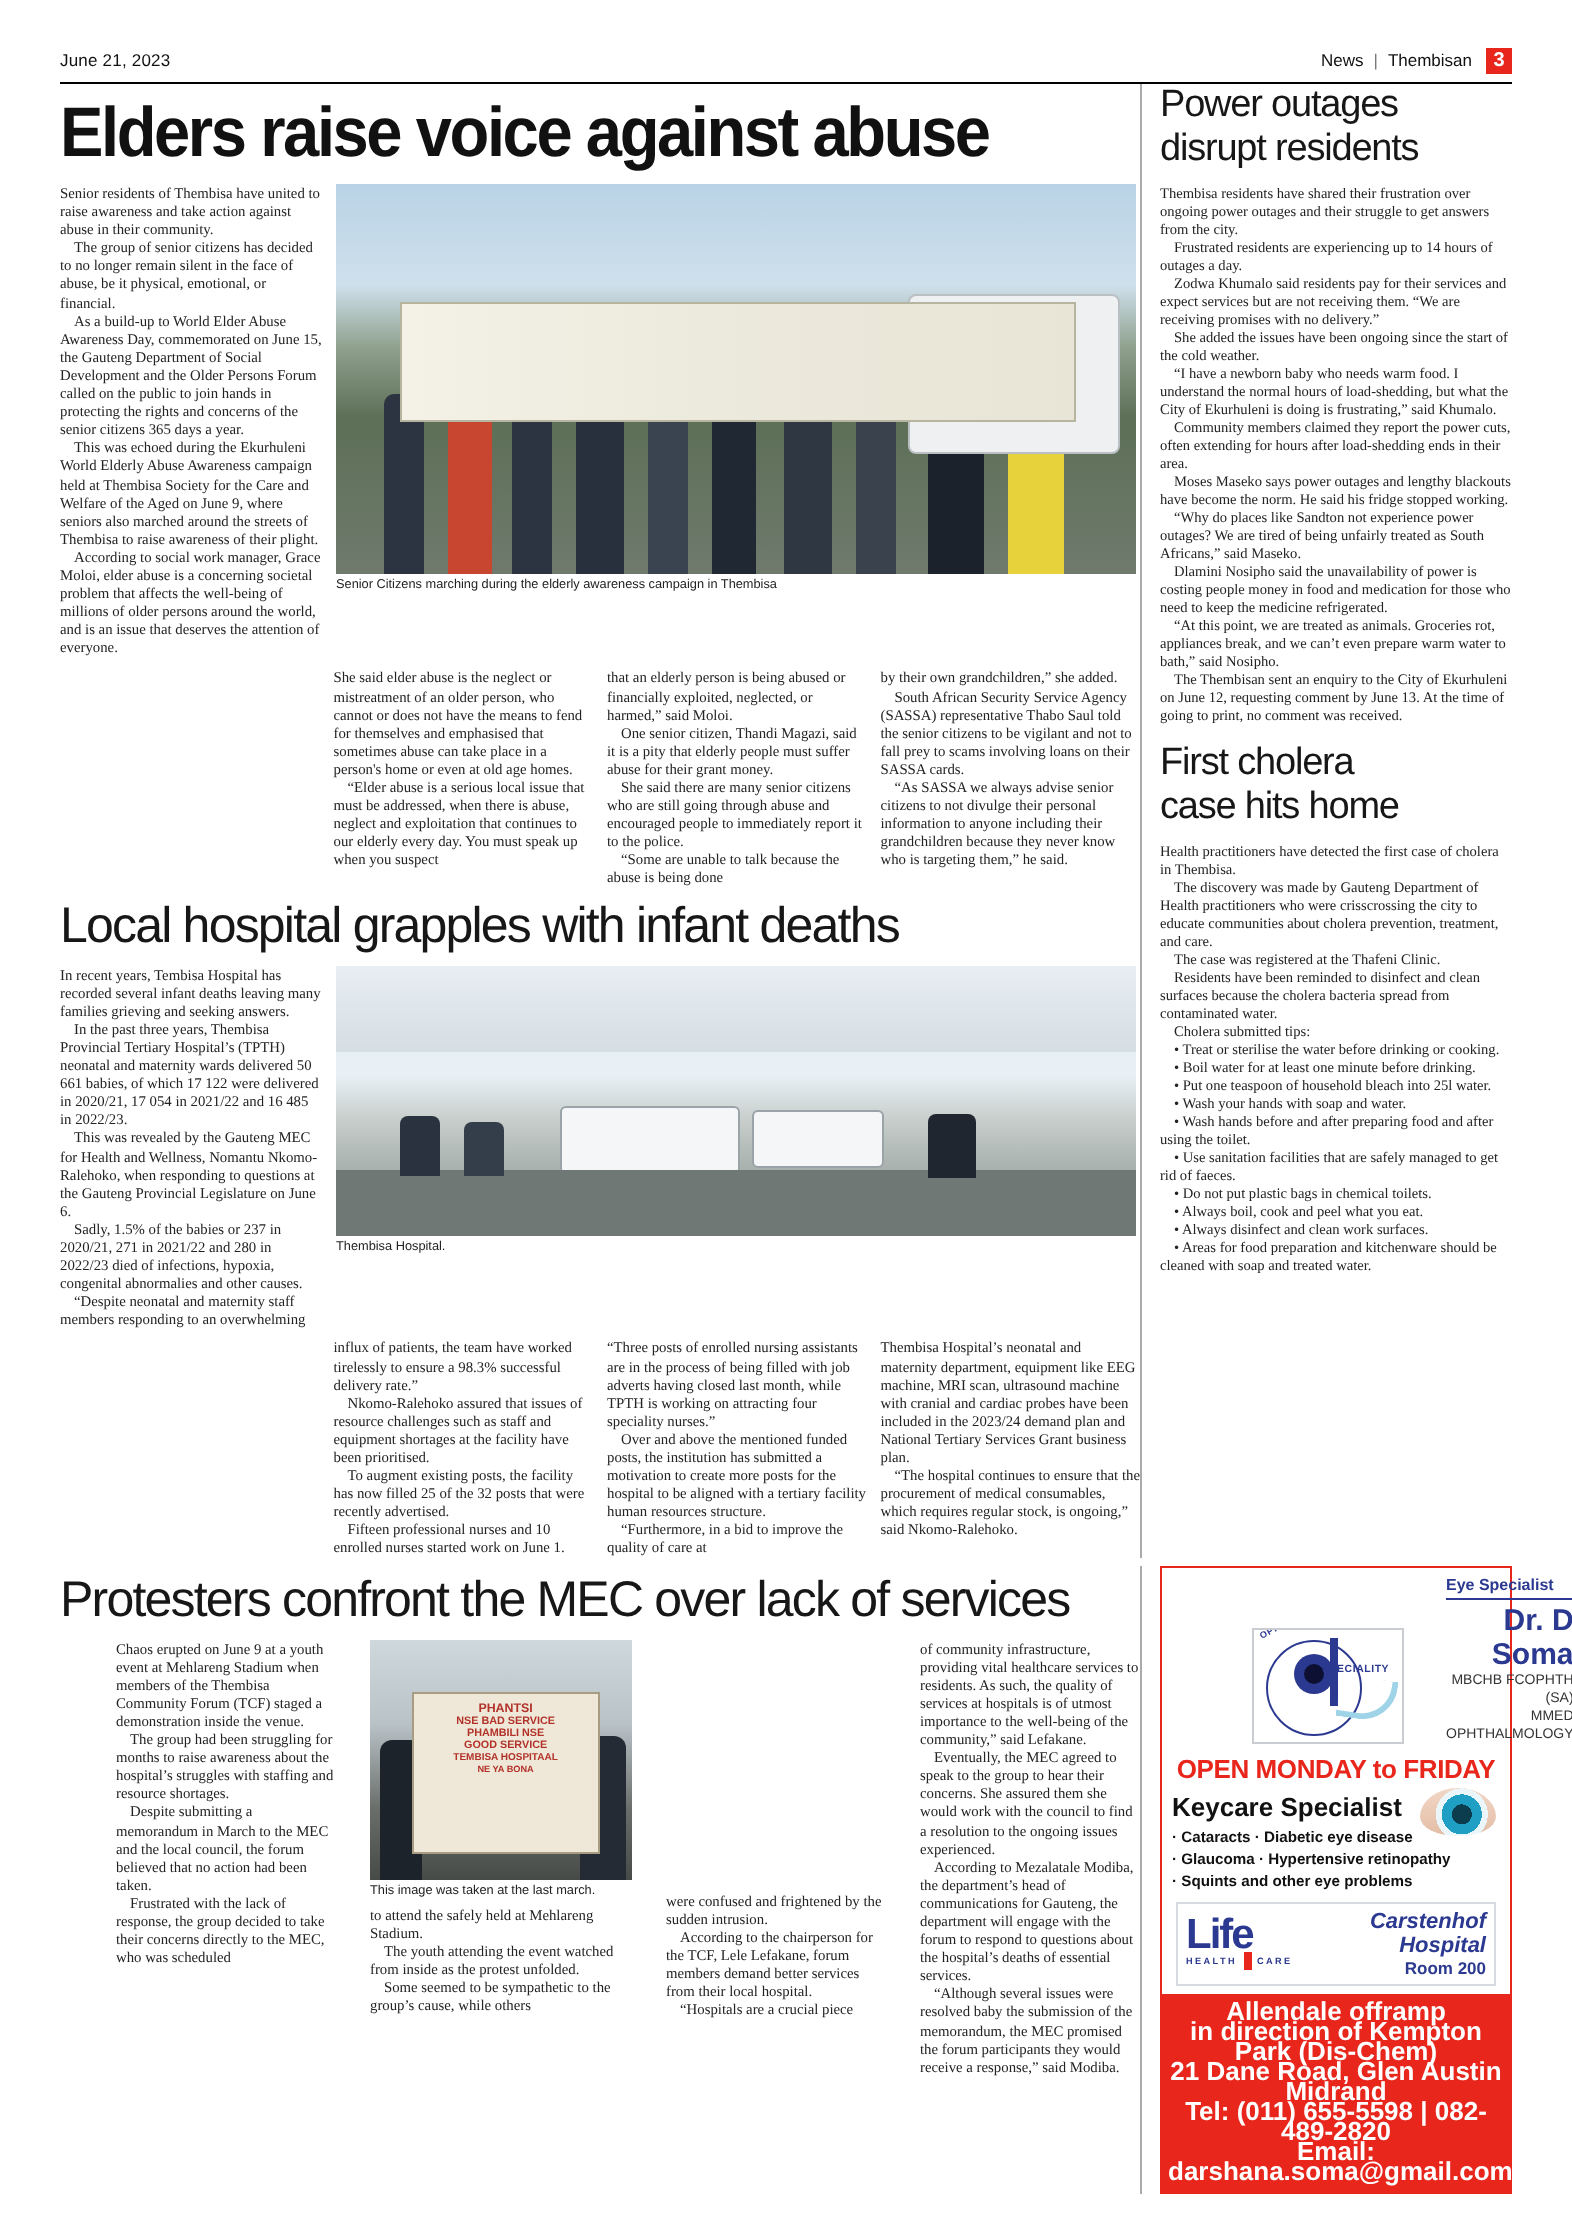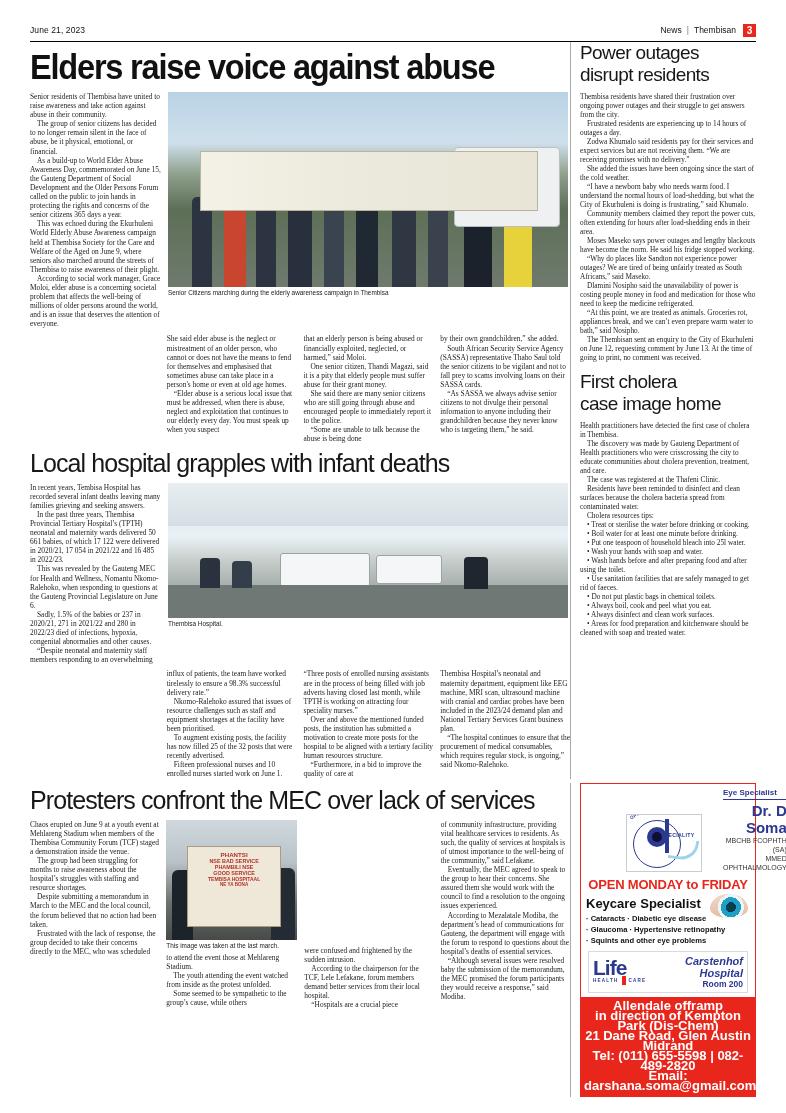--- a/index.html
+++ b/index.html
@@ -73,21 +73,21 @@
   .placard{position:absolute;background:#efe8d8;border:1px solid #a89c82;}
   .placard span{display:block;font-family:"Liberation Sans",sans-serif;color:#b2322a;
     font-weight:bold;text-align:center;}
 
   
   .a2-top{display:flex;gap:7px;}
   .a2-col1{width:131px;}
   .a2-photo{width:400px;}
   .a2-bottom{display:flex;gap:7px;margin-top:5px;}
   .a2-bottom .col{width:131px;}
-  .a3-wrap{display:flex;gap:7px;}
+  .a3-wrap{display:flex;gap:17px;margin-left:28px;}
   .a3-col{width:131px;}
   .a3-photo{width:131px;}
   .a3-mid{width:131px;}
 
   
   .bottom-zone{display:flex;}
   .bottom-left{width:540px;}
   .bottom-right{width:186px;padding-left:9px;border-left:1px solid #aaa;box-sizing:border-box;}
 
   
@@ -268,28 +268,28 @@
           <p class="body">“Why do places like Sandton not experience power outages? We are tired of being unfairly treated as South Africans,” said Maseko.</p>
           <p class="body">Dlamini Nosipho said the unavailability of power is costing people money in food and medication for those who need to keep the medicine refrigerated.</p>
           <p class="body">“At this point, we are treated as animals. Groceries rot, appliances break, and we can’t even prepare warm water to bath,” said Nosipho.</p>
           <p class="body">The Thembisan sent an enquiry to the City of Ekurhuleni on June 12, requesting comment by June 13. At the time of going to print, no comment was received.</p>
         </div>
       </div>
 
       <div style="margin-top:9px;">
         <h3 class="hl-rail">
           <span>First cholera</span><br>
-          <span>case image home</span>
+          <span>case hits home</span>
         </h3>
         <div class="tight">
           <p class="body">Health practitioners have detected the first case of cholera in Thembisa.</p>
           <p class="body">The discovery was made by Gauteng Department of Health practitioners who were crisscrossing the city to educate communities about cholera prevention, treatment, and care.</p>
           <p class="body">The case was registered at the Thafeni Clinic.</p>
           <p class="body">Residents have been reminded to disinfect and clean surfaces because the cholera bacteria spread from contaminated water.</p>
-          <p class="body">Cholera resources tips:</p>
+          <p class="body">Cholera submitted tips:</p>
           <p class="body">• Treat or sterilise the water before drinking or cooking.</p>
           <p class="body">• Boil water for at least one minute before drinking.</p>
           <p class="body">• Put one teaspoon of household bleach into 25l water.</p>
           <p class="body">• Wash your hands with soap and water.</p>
           <p class="body">• Wash hands before and after preparing food and after using the toilet.</p>
           <p class="body">• Use sanitation facilities that are safely managed to get rid of faeces.</p>
           <p class="body">• Do not put plastic bags in chemical toilets.</p>
           <p class="body">• Always boil, cook and peel what you eat.</p>
           <p class="body">• Always disinfect and clean work surfaces.</p>
           <p class="body">• Areas for food preparation and kitchenware should be cleaned with soap and treated water.</p>
@@ -319,21 +319,21 @@
               <span style="font-size:6.2px;margin-top:4px;">PHANTSI</span>
               <span style="font-size:5.4px;">NSE BAD SERVICE</span>
               <span style="font-size:5.4px;">PHAMBILI NSE</span>
               <span style="font-size:5.4px;">GOOD SERVICE</span>
               <span style="font-size:5px;">TEMBISA HOSPITAAL</span>
               <span style="font-size:4.6px;">NE YA BONA</span>
             </div>
           </div>
           <span class="cap">This image was taken at the last march.</span>
           <div style="margin-top:3px;">
-            <p class="body">to attend the event those at Mehlareng Stadium.</p>
+            <p class="body">to attend the safely held at Mehlareng Stadium.</p>
             <p class="body">The youth attending the event watched from inside as the protest unfolded.</p>
             <p class="body">Some seemed to be sympathetic to the group’s cause, while others</p>
           </div>
         </div>
 
         <div class="col a3-mid" style="padding-top:126px;">
           <p class="body">were confused and frightened by the sudden intrusion.</p>
           <p class="body">According to the chairperson for the TCF, Lele Lefakane, forum members demand better services from their local hospital.</p>
           <p class="body">“Hospitals are a crucial piece</p>
         </div>

